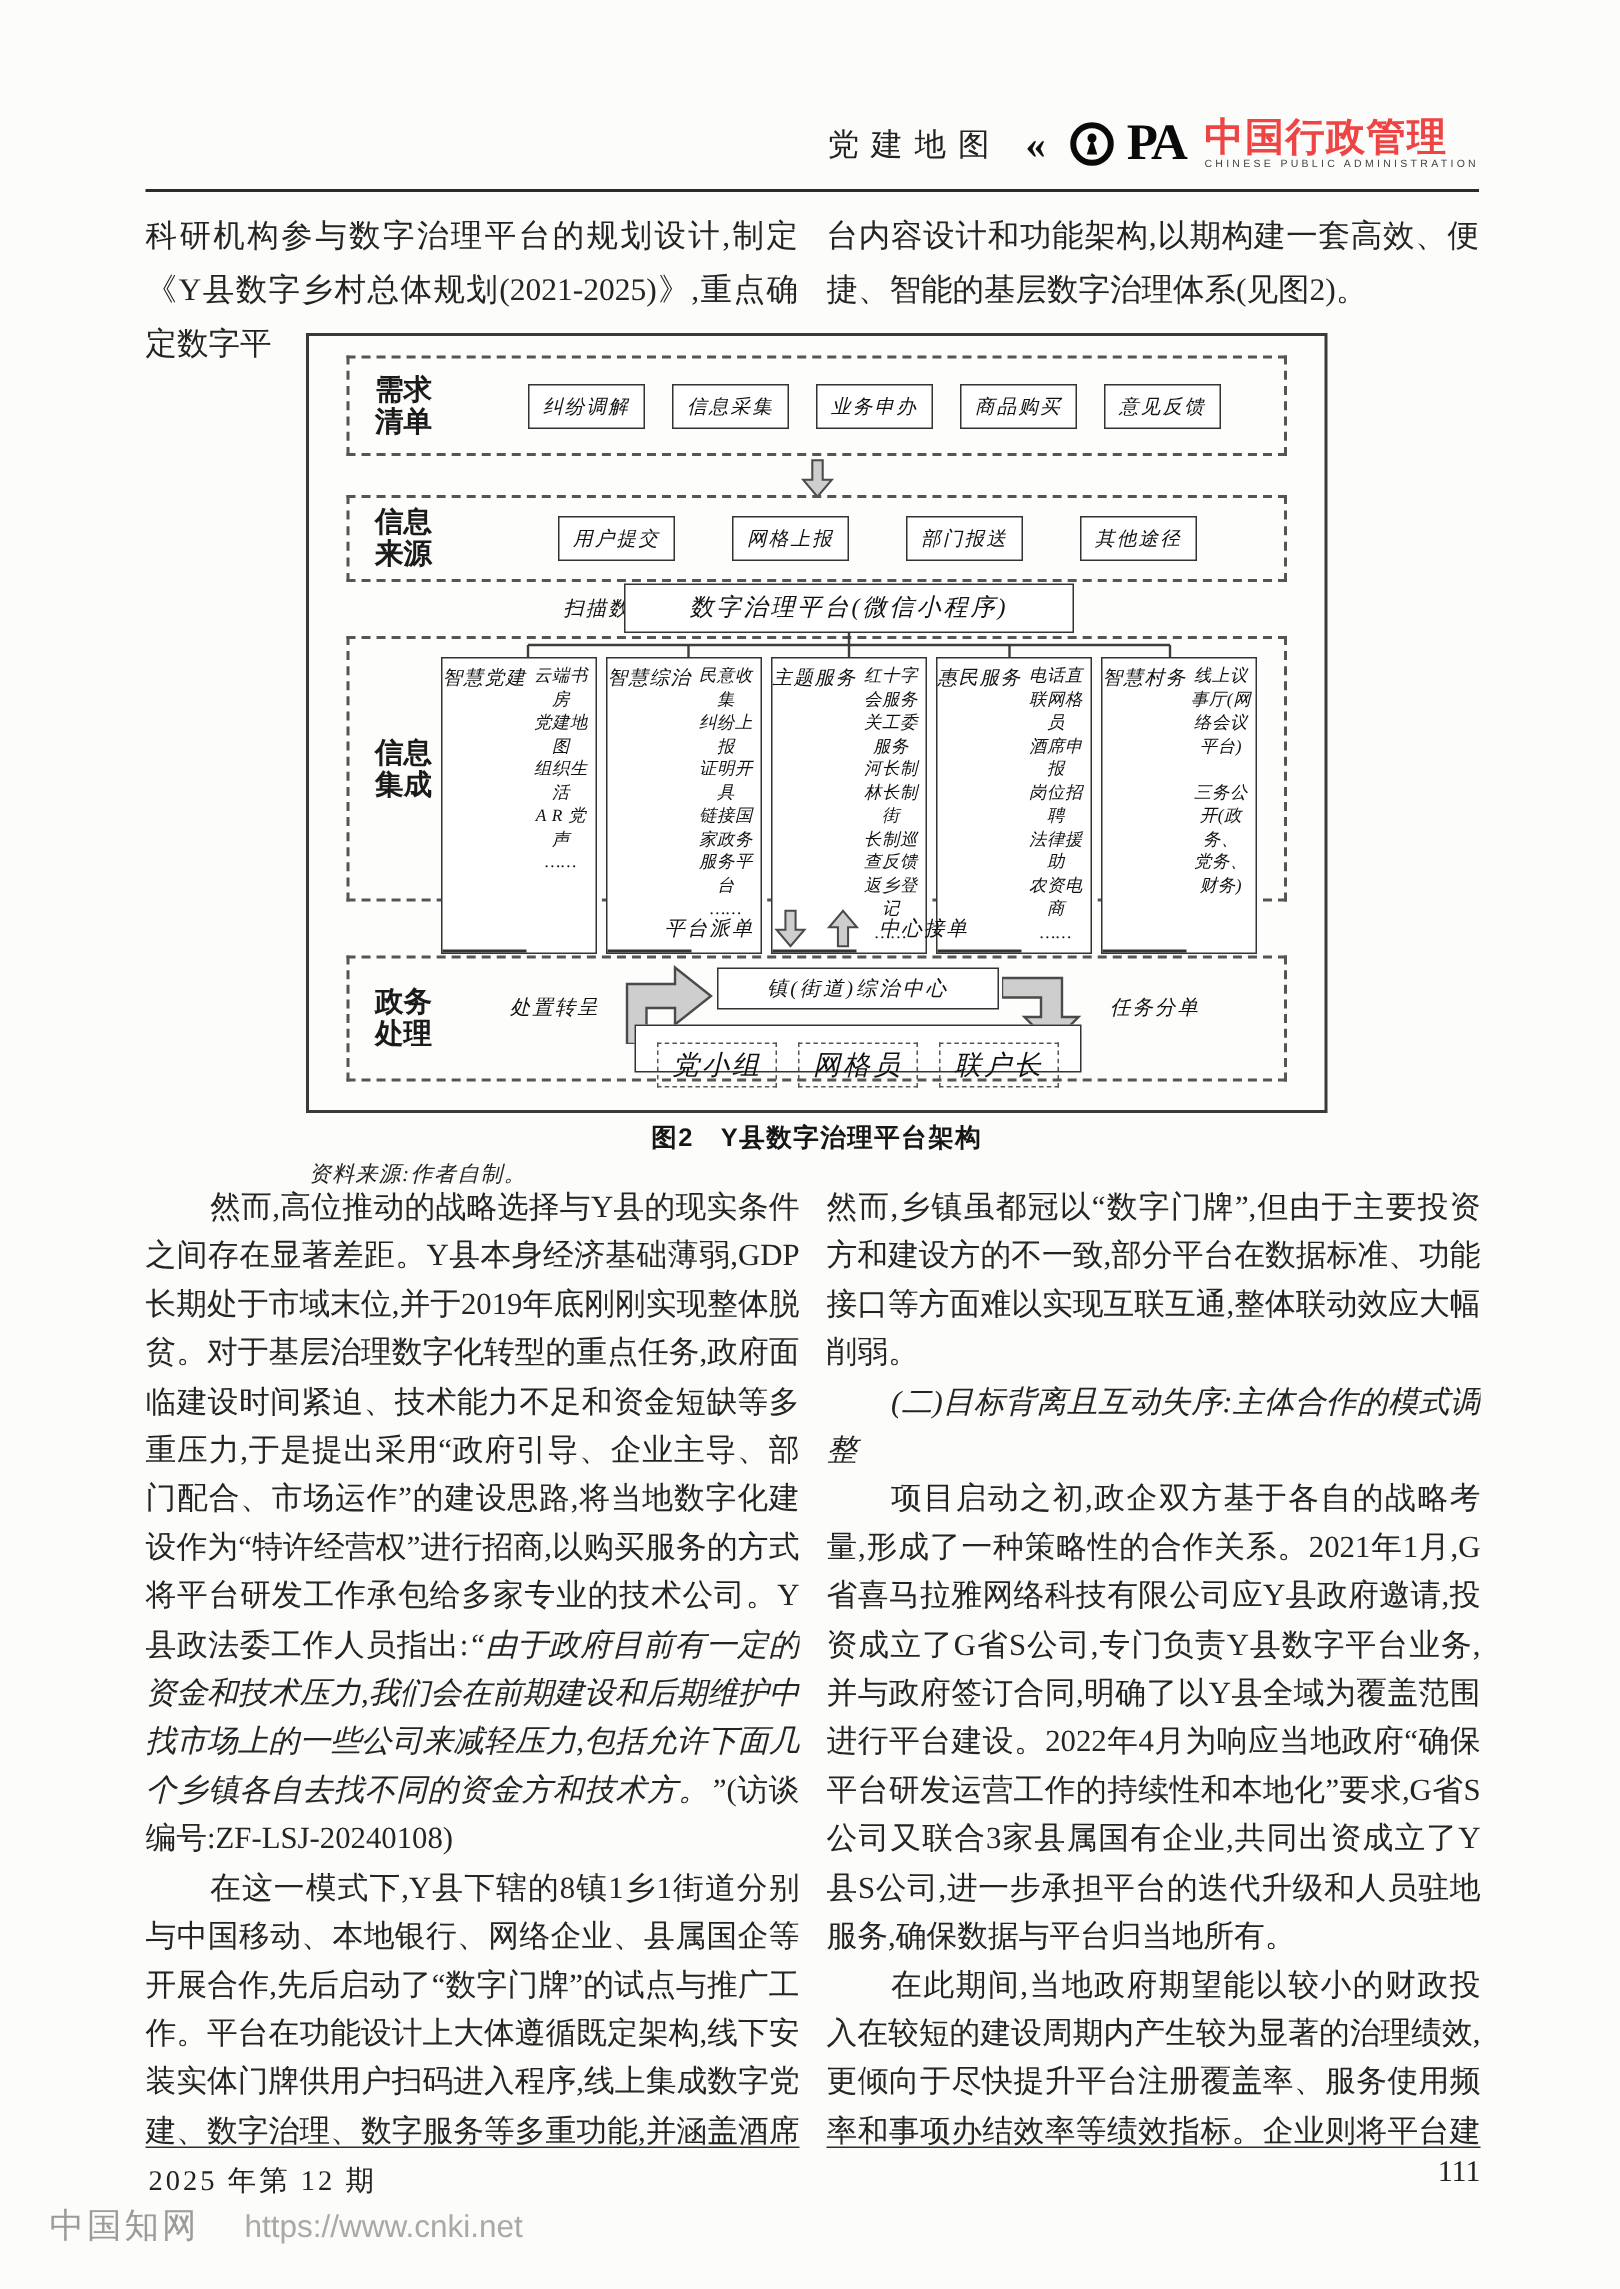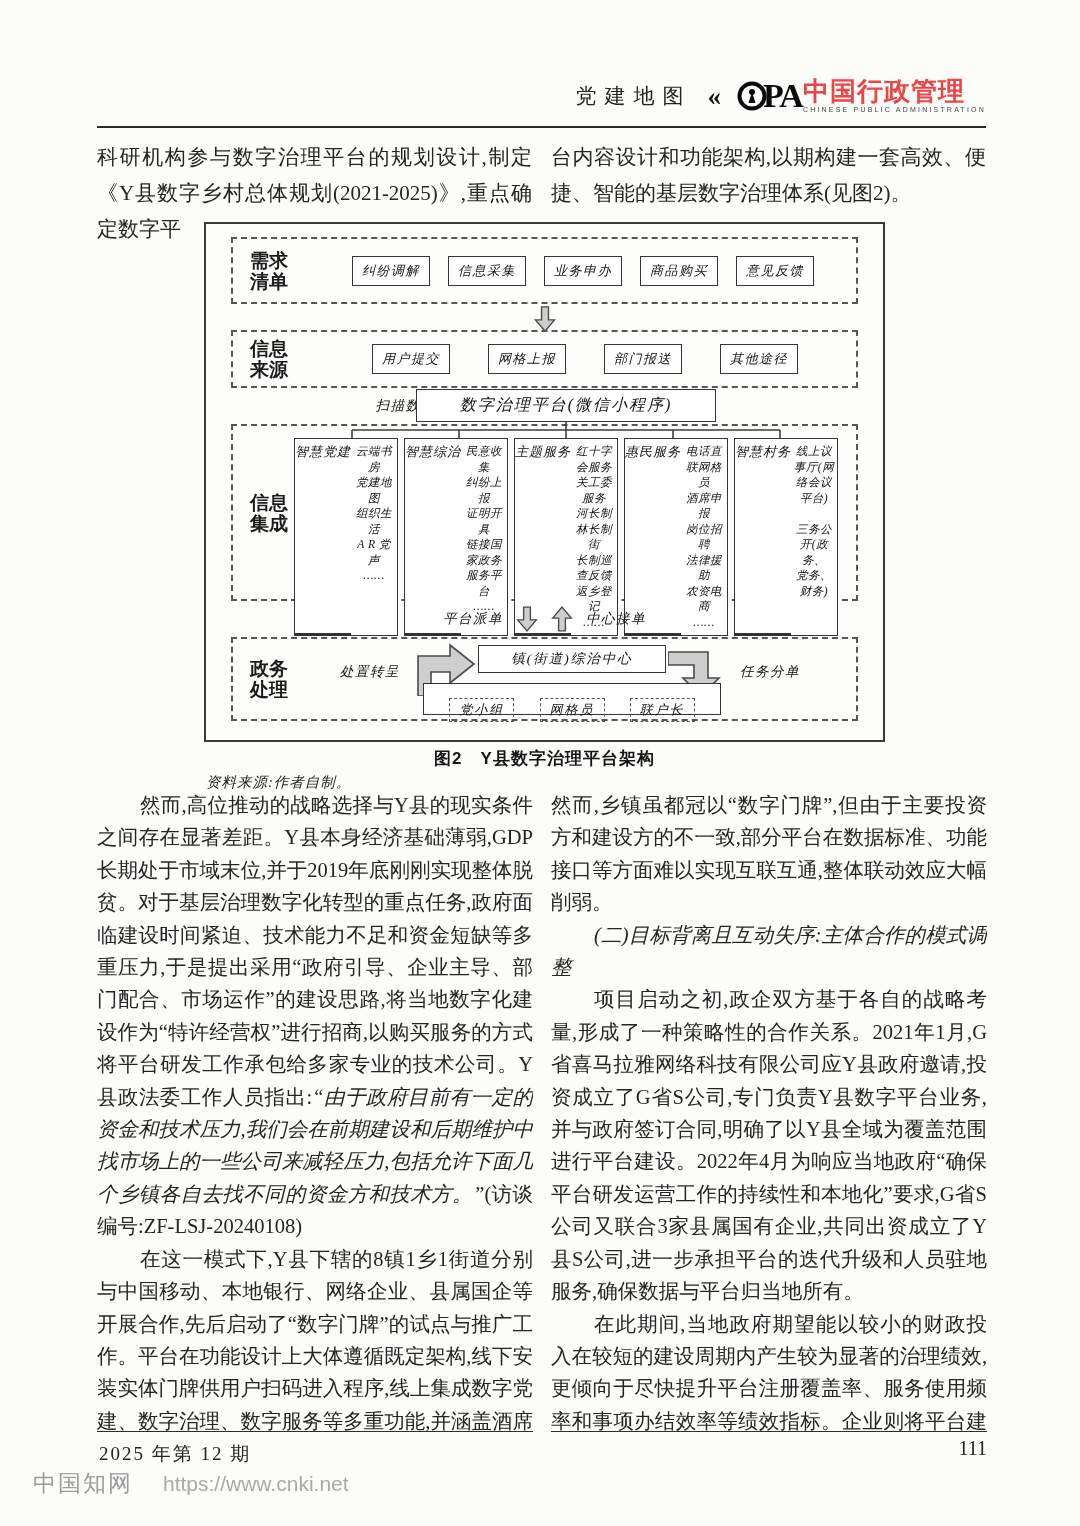--- a/index.html
+++ b/index.html
@@ -7,21 +7,21 @@
   .page {
     position:relative; width:1080px; height:1526px; margin:0 auto;
     background:#fcfcfa; color:#1f1f1f; overflow:hidden;
     font-family:"Liberation Serif","DejaVu Serif",serif;
   }
 
   
   .header { position:absolute; top:78px; right:94px; display:flex; align-items:center; gap:16px; }
   .hdr-col { font-size:21px; letter-spacing:8px; color:#222; }
   .hdr-chev { font-size:27px; font-weight:bold; color:#111; line-height:20px; }
-  .logo { display:flex; align-items:center; }
+  .logo { display:flex; align-items:center;gap:12px; }
   .logo-emblem { width:30px; height:30px; flex:none; }
   .logo-pa { font-size:34px; font-weight:900; letter-spacing:-2px; line-height:30px; margin-left:-4px; color:#0a0a0a; }
   .logo-cn { display:flex; flex-direction:column; margin-left:1px; }
   .logo-cn-main { font-family:"Liberation Sans","DejaVu Sans",sans-serif; font-weight:900; font-size:26px; line-height:26px; letter-spacing:1px; color:#ef4444; }
   .logo-sub { font-family:"Liberation Sans","DejaVu Sans",sans-serif; font-size:7px; letter-spacing:2.2px; color:#444; margin-top:2px; white-space:nowrap; }
   .header-rule { position:absolute; top:126px; left:97px; width:889px; border-top:2.5px solid #2b2b2b; }
 
   
   .intro { position:absolute; top:139px; width:435px; font-size:21px; line-height:36px; text-align:justify; color:#242424; }
   .intro.left  { left:97px; }
@@ -48,21 +48,21 @@
   .platform-box { width:300px; margin:0 auto; border:1.8px solid #333; background:#fff; text-align:center; font-size:16px; font-style:italic; letter-spacing:2px; padding:5px 0; color:#111; }
   .connector { display:block; margin:0 auto; }
   .columns { display:flex; justify-content:space-between; }
   .fcol { width:104px; border:1.8px solid #333; background:#fff; display:flex; flex-direction:row; }
   .fcol-title { text-align:center; font-size:13px; font-style:italic; letter-spacing:1px; padding:4px 0 3px; border-bottom:2.5px solid #333; color:#111; }
   .fcol-body { flex:1; font-size:11.5px; font-style:italic; text-align:center; line-height:15.5px; padding:5px 1px; white-space:pre-line; letter-spacing:0.5px; color:#111; }
 
   .proc { flex:1; position:relative; height:100%; }
   .center-box { position:absolute; left:50%; transform:translateX(-50%); top:6px; width:188px; border:1.8px solid #333; background:#fff; text-align:center; font-size:13.5px; font-style:italic; letter-spacing:2px; padding:4px 0; color:#111; }
   .exec-box { position:absolute; left:50%; transform:translateX(-50%); top:44px; width:298px; height:32px; border:1.8px solid #333; background:#fff; display:flex; align-items:center; justify-content:space-evenly; }
-  .exec-item { border:1.7px dashed #555; font-size:13px; font-style:italic; letter-spacing:2px; padding:2px 9px; color:#111;margin-top:21px; }
+  .exec-item { border:1.7px dashed #555; font-size:18px; font-style:italic; letter-spacing:2px; padding:2px 9px; color:#111;margin-top:21px; }
   .elbow { position:absolute; top:3px; width:66px; height:54px; }
   .elbow.l { left:calc(50% - 162px); }
   .elbow.r { left:calc(50% + 96px); }
   .proc-label { position:absolute; top:24px; font-size:13.5px; font-style:italic; letter-spacing:1.5px; color:#111; }
   .proc-label.l { right:calc(50% + 172px); }
   .proc-label.r { left:calc(50% + 168px); }
 
   .fig-caption { position:absolute; top:747px; left:204px; width:681px; text-align:center;
     font-family:"Liberation Sans","DejaVu Sans",sans-serif; font-weight:700; font-size:17px; letter-spacing:1px; color:#161616; }
   .fig-source { position:absolute; top:773px; left:206px; font-size:14.5px; font-style:italic; letter-spacing:1px; color:#222; }

